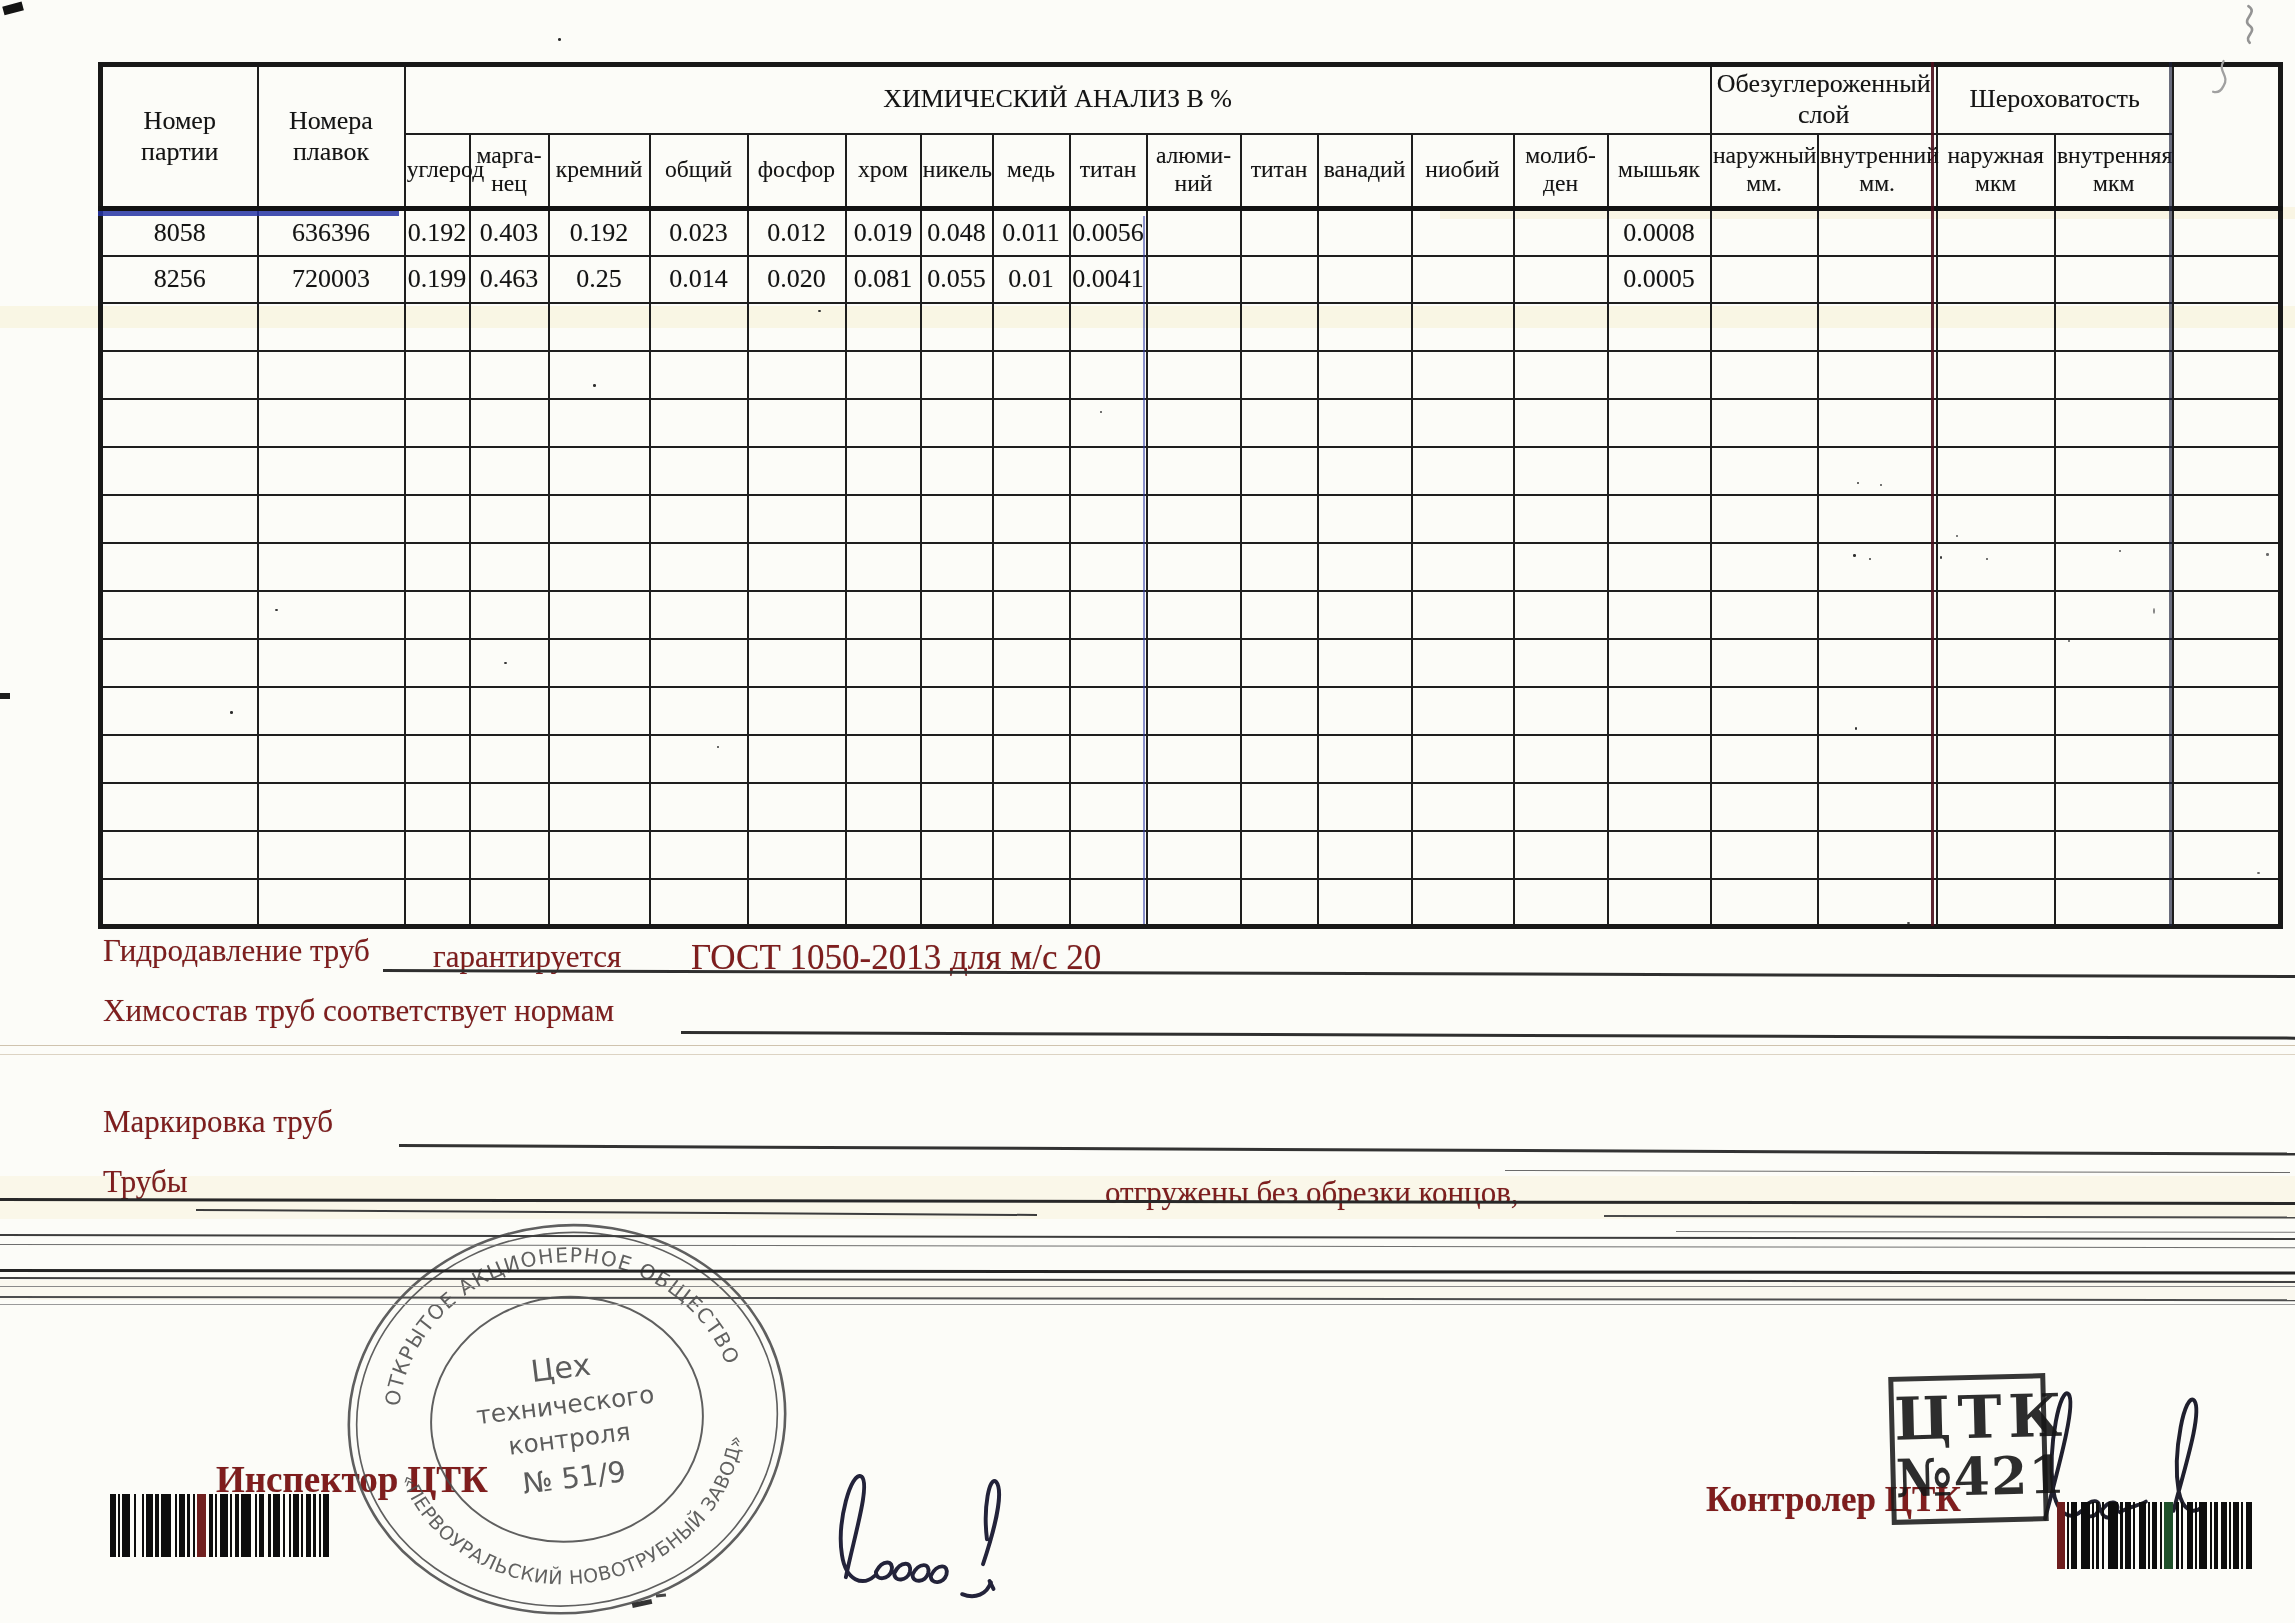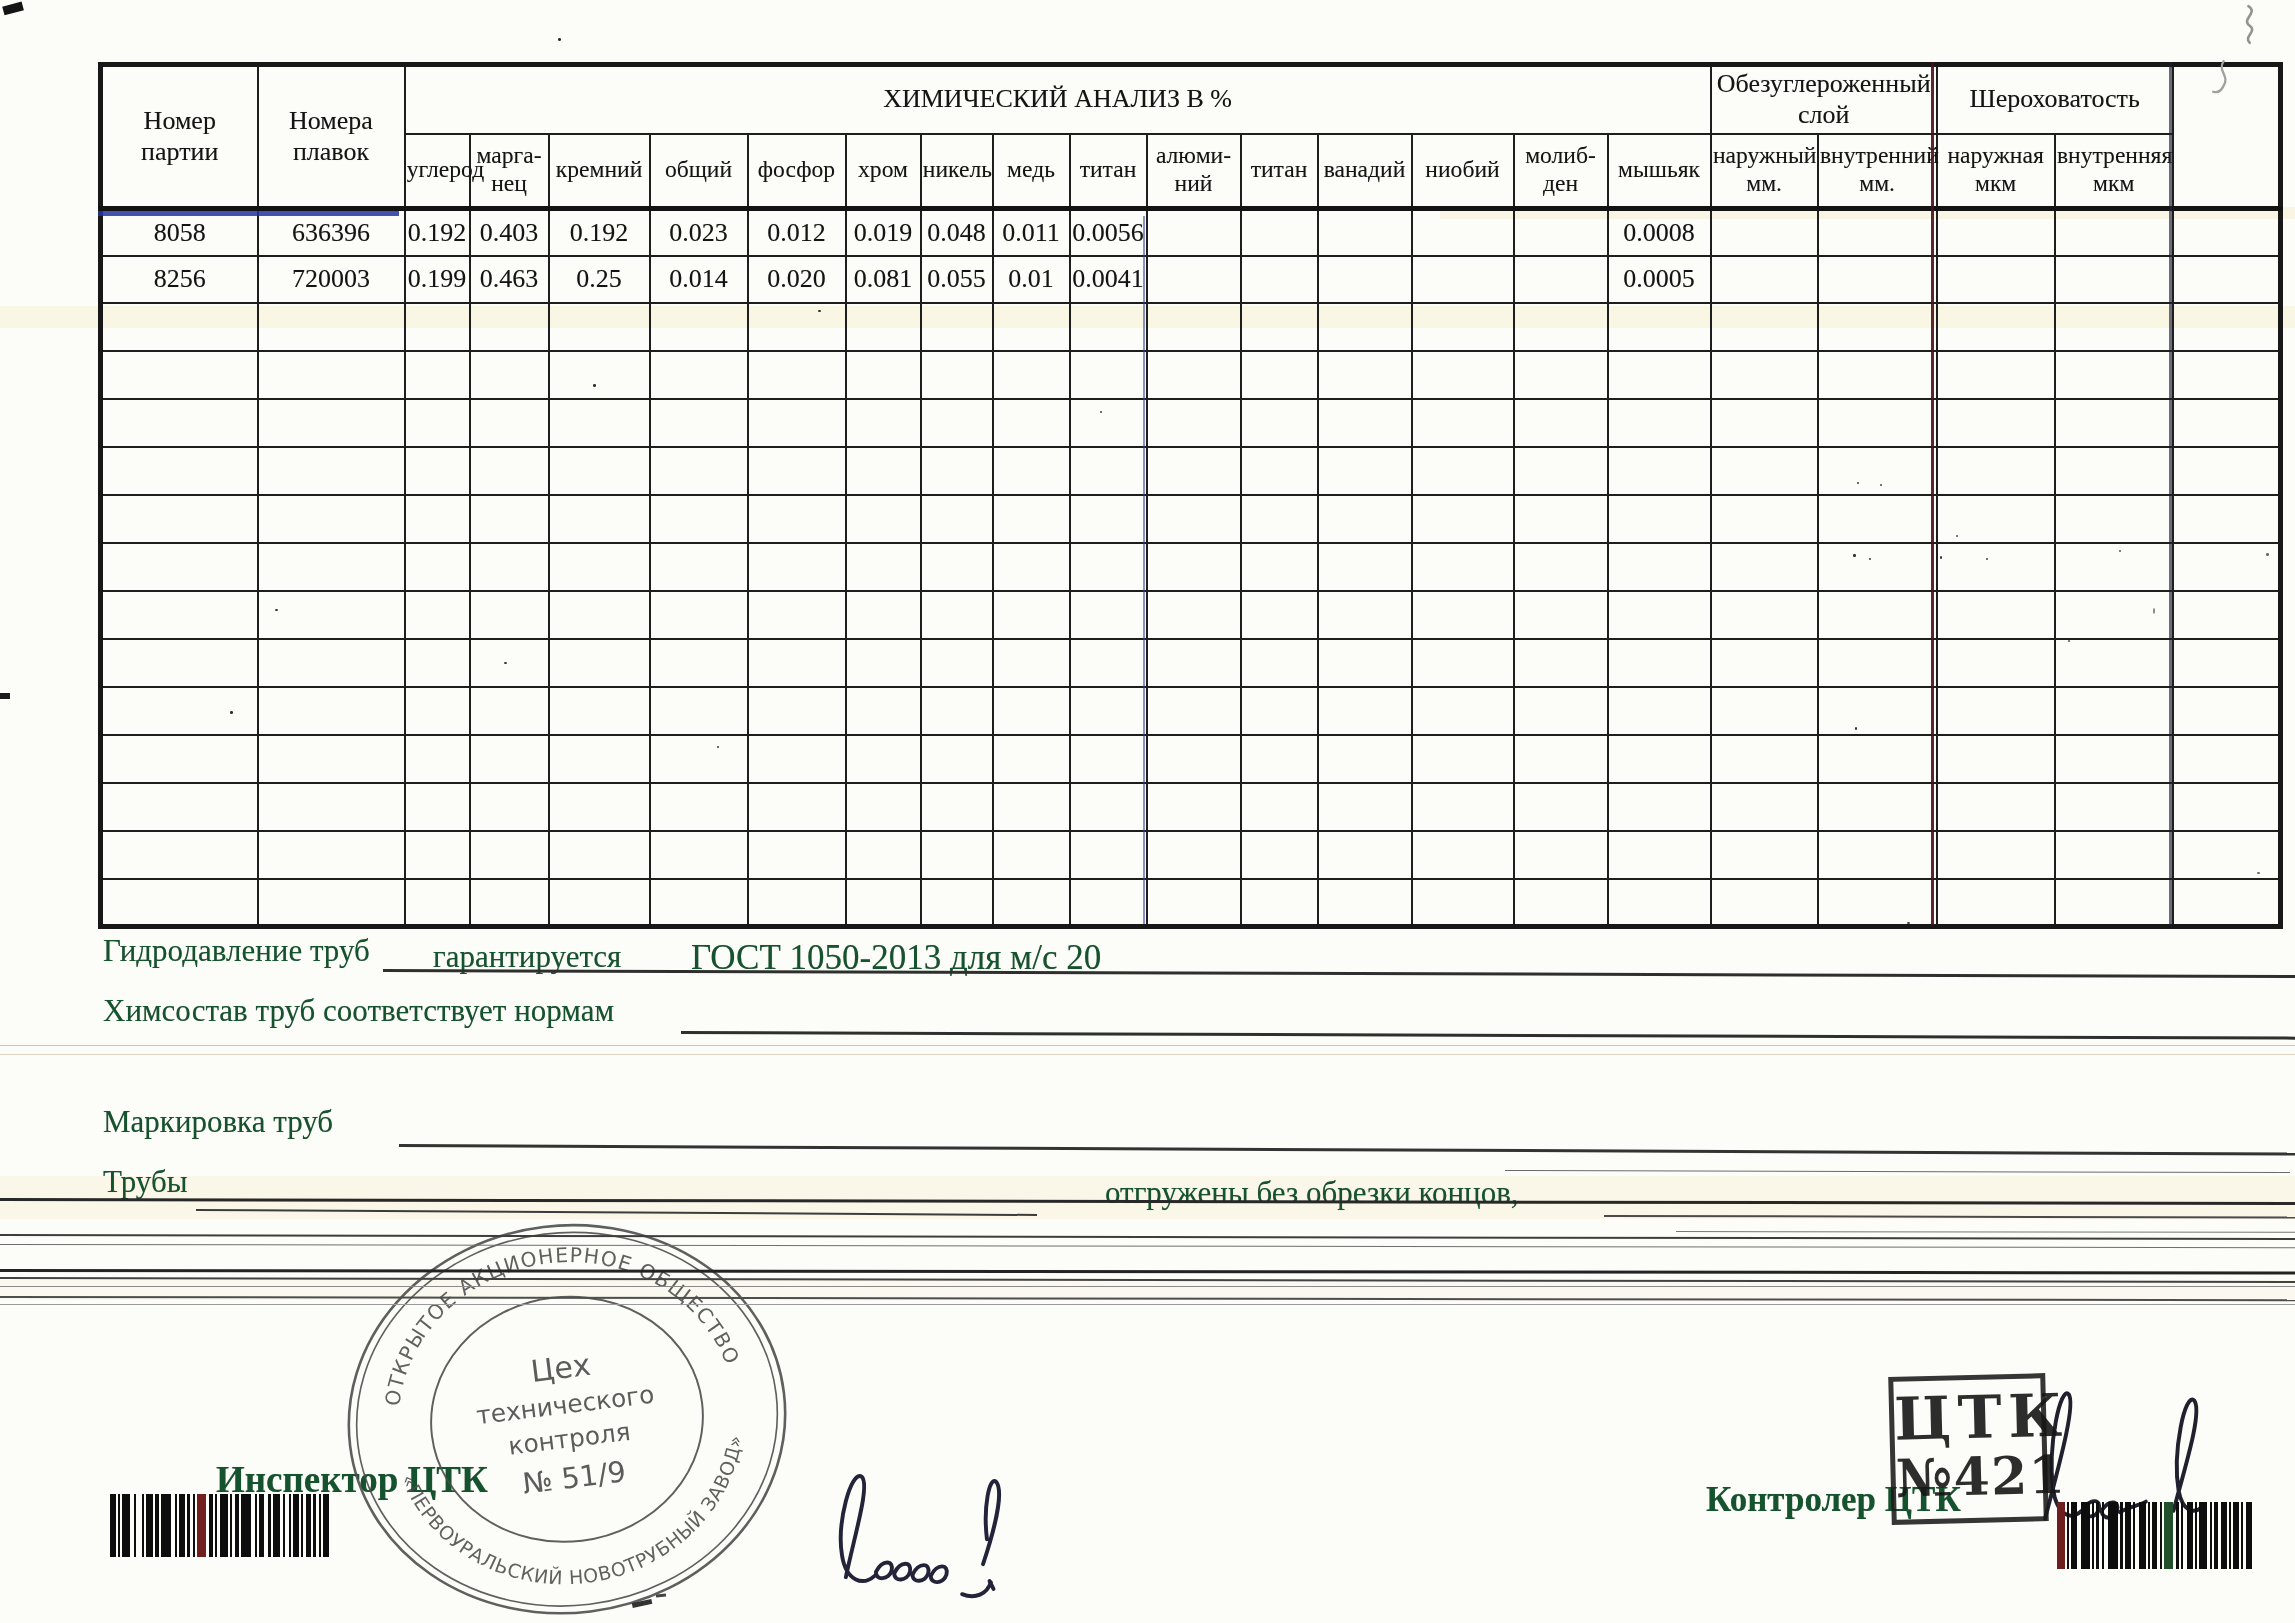--- a/index.html
+++ b/index.html
@@ -1,21 +1,21 @@
 <!DOCTYPE html>
 <html style="font-size:10.5px"><head>
 <meta charset="utf-8">
 <style>
   *{margin:0;padding:0;box-sizing:border-box}
   html,body{margin:0;background:#888}
   .page{position:relative;width:2295px;height:1623px;background:#fcfcf8;overflow:hidden;
         font-family:"Liberation Serif",serif;color:#171717}
   .abs{position:absolute}
   .band{position:absolute;left:0;width:2295px;pointer-events:none}
-  .txt{position:absolute;white-space:nowrap;line-height:1.05;color:#14532d;
+  .txt{position:absolute;white-space:nowrap;line-height:1.05;color:#7f1d1d;
        text-shadow:0 0 0.7px rgba(25,25,25,.38)}
   .bold{font-weight:bold}
 
   table.doc{position:absolute;left:98px;top:62px;width:2180px;border-collapse:collapse;
             table-layout:fixed;border:5.2px solid #181818;background:transparent}
   .doc th,.doc td{border:2px solid #1e1e1e;text-align:center;vertical-align:middle;
             color:#141414;text-shadow:0 0 0.7px rgba(25,25,25,.32);padding:1.3px 1.3px}
   .doc thead{border-bottom:5.2px solid #131313}
   .doc thead th{font-weight:normal;white-space:pre-line;line-height:1.18}
   .doc thead tr.r1 th{height:69px;font-size:26px}

